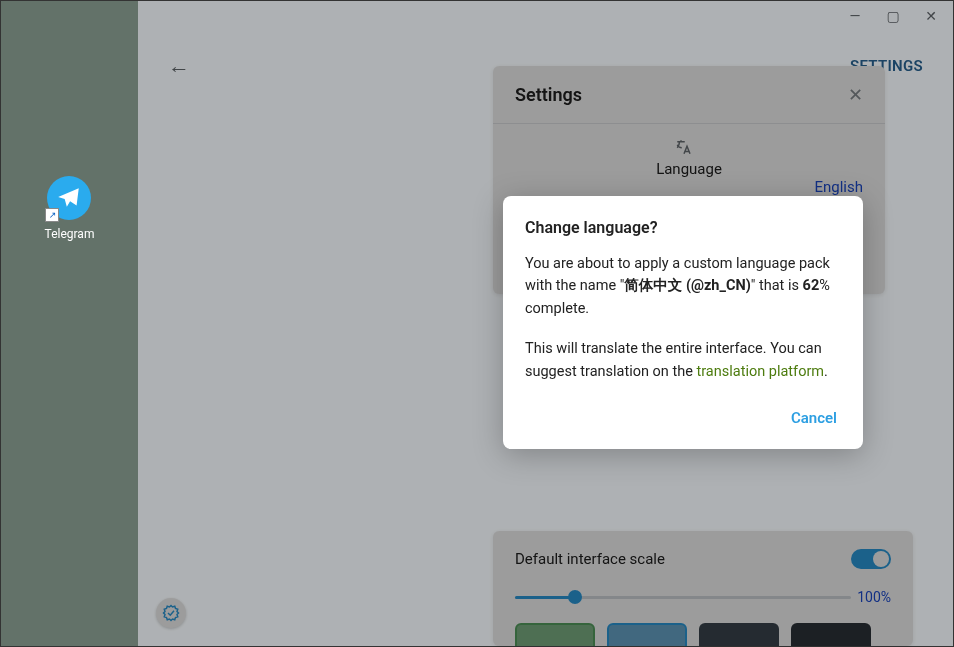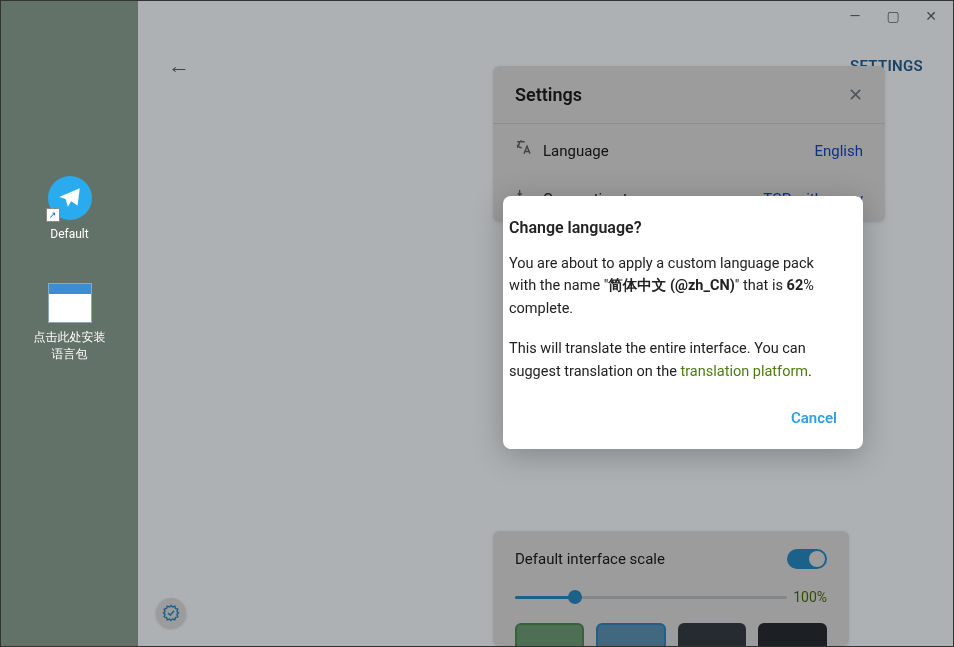--- a/index.html
+++ b/index.html
@@ -40,55 +40,55 @@
     background:#fff; border-radius:6px; box-shadow:0 1px 4px rgba(0,0,0,0.1);
     overflow:hidden;
   }
   .panel-header {
     display:flex; align-items:center; justify-content:space-between;
     padding:18px 22px; border-bottom:1px solid #e6e8ea;
   }
   .panel-header h1 { font-size:18px; font-weight:600; color:#222; }
   .close-x { color:#8a9095; font-size:18px; }
   .panel-row {
-    display:flex; align-items:flex-end; padding:14px 22px; font-size:15px; color:#222;
+    display:flex; align-items:center; padding:14px 22px; font-size:15px; color:#222;flex-direction:column;
   }
   .panel-row .ric { width:28px; color:#6d7378; font-size:15px; }
   .panel-row .rval { margin-left:auto; color:#1d4ed8; }
   .bottom-section {
-    position:absolute; top:530px; left:355px; width:356px;
+    position:absolute; top:530px; left:355px; width:420px;
     background:#fff; border-radius:6px; box-shadow:0 1px 4px rgba(0,0,0,0.1);
     padding:18px 22px 0 22px;
     height:115px; overflow:hidden;
   }
   .scale-row { display:flex; align-items:center; justify-content:space-between; font-size:15px; color:#222; margin-bottom:18px;}
   .switch { width:40px; height:20px; background:#2d9fe2; border-radius:10px; position:relative;}
   .switch::after { content:""; position:absolute; right:2px; top:2px; width:16px; height:16px; background:#fff; border-radius:50%;}
   .slider { position:relative; height:20px; margin-bottom:2px;}
   .slider-track { position:absolute; top:9px; left:0; right:40px; height:3px; background:#d7dde2; border-radius:2px;}
   .slider-fill  { position:absolute; top:9px; left:0; width:60px; height:3px; background:#2d9fe2; border-radius:2px;}
   .slider-thumb { position:absolute; top:3px; left:53px; width:14px; height:14px; background:#2d9fe2; border-radius:50%;}
-  .slider-label { position:absolute; right:0; top:2px; font-size:14px; color:#4d7c0f;}
+  .slider-label { position:absolute; right:0; top:2px; font-size:14px; color:#1d4ed8;}
   .theme-tiles { display:flex; gap:12px; margin-top:16px;}
   .tile { width:80px; height:48px; border-radius:6px; }
   .tile.green { background:#7fb587; border:2px solid #57a463;}
   .tile.blue  { background:#6aaacf; border:2px solid #2d9fe2;}
   .tile.dark1 { background:#3d4750;}
   .tile.dark2 { background:#2e343a;}
   .badge {
     position:absolute; left:18px; bottom:18px; width:30px; height:30px; border-radius:50%;
     background:#fff; display:flex; align-items:center; justify-content:center;
     box-shadow:0 1px 3px rgba(0,0,0,0.2);
   }
   .badge svg { width:18px; height:18px; }
 
   .modal {
     position:absolute; top:195px; left:365px; width:360px;
     background:#fff; border-radius:8px; box-shadow:0 6px 30px rgba(0,0,0,0.25);
-    padding:22px 22px 16px 6px; z-index:10;
+    padding:22px 22px 16px 22px; z-index:10;
   }
   .modal h2 { font-size:16px; font-weight:600; color:#222; margin-bottom:16px;}
   .modal p { font-size:14.5px; line-height:1.55; color:#222; margin-bottom:18px; }
   .modal p:last-of-type { margin-bottom:20px;}
   .modal a.link { color:#4d7c0f; text-decoration:none;}
   .modal-actions { display:flex; justify-content:flex-end; gap:18px; }
   .modal-actions button {
     border:none; background:none; color:#2d9fe2; font-size:15px; font-weight:600; cursor:pointer;
     padding:6px 4px;
   }
@@ -99,26 +99,21 @@
 
 <div class="root">
   <div class="desktop">
     <div class="desktop-icon">
       <div class="tg-circle">
         <svg viewBox="0 0 24 24">
             <path fill="#fff" d="M21 3L2 11l6 2 2 7 3-5 6 4z"></path>
           </svg>
         <div class="shortcut-arrow">↗</div>
       </div>
-      <span>Default</span>
-    </div>
-    <div class="desktop-icon">
-      <div class="file-icon"></div>
-      <span style="white-space:pre-line">点击此处安装
-语言包</span>
+      <span>Telegram</span>
     </div>
   </div>
 
   <div class="app">
     <div class="app-body">
       <div class="dim" style="position:absolute; inset:0;">
         <div class="topbar">
           <span class="back-arrow">←</span>
           <span class="settings-link">SETTINGS</span>
         </div>

